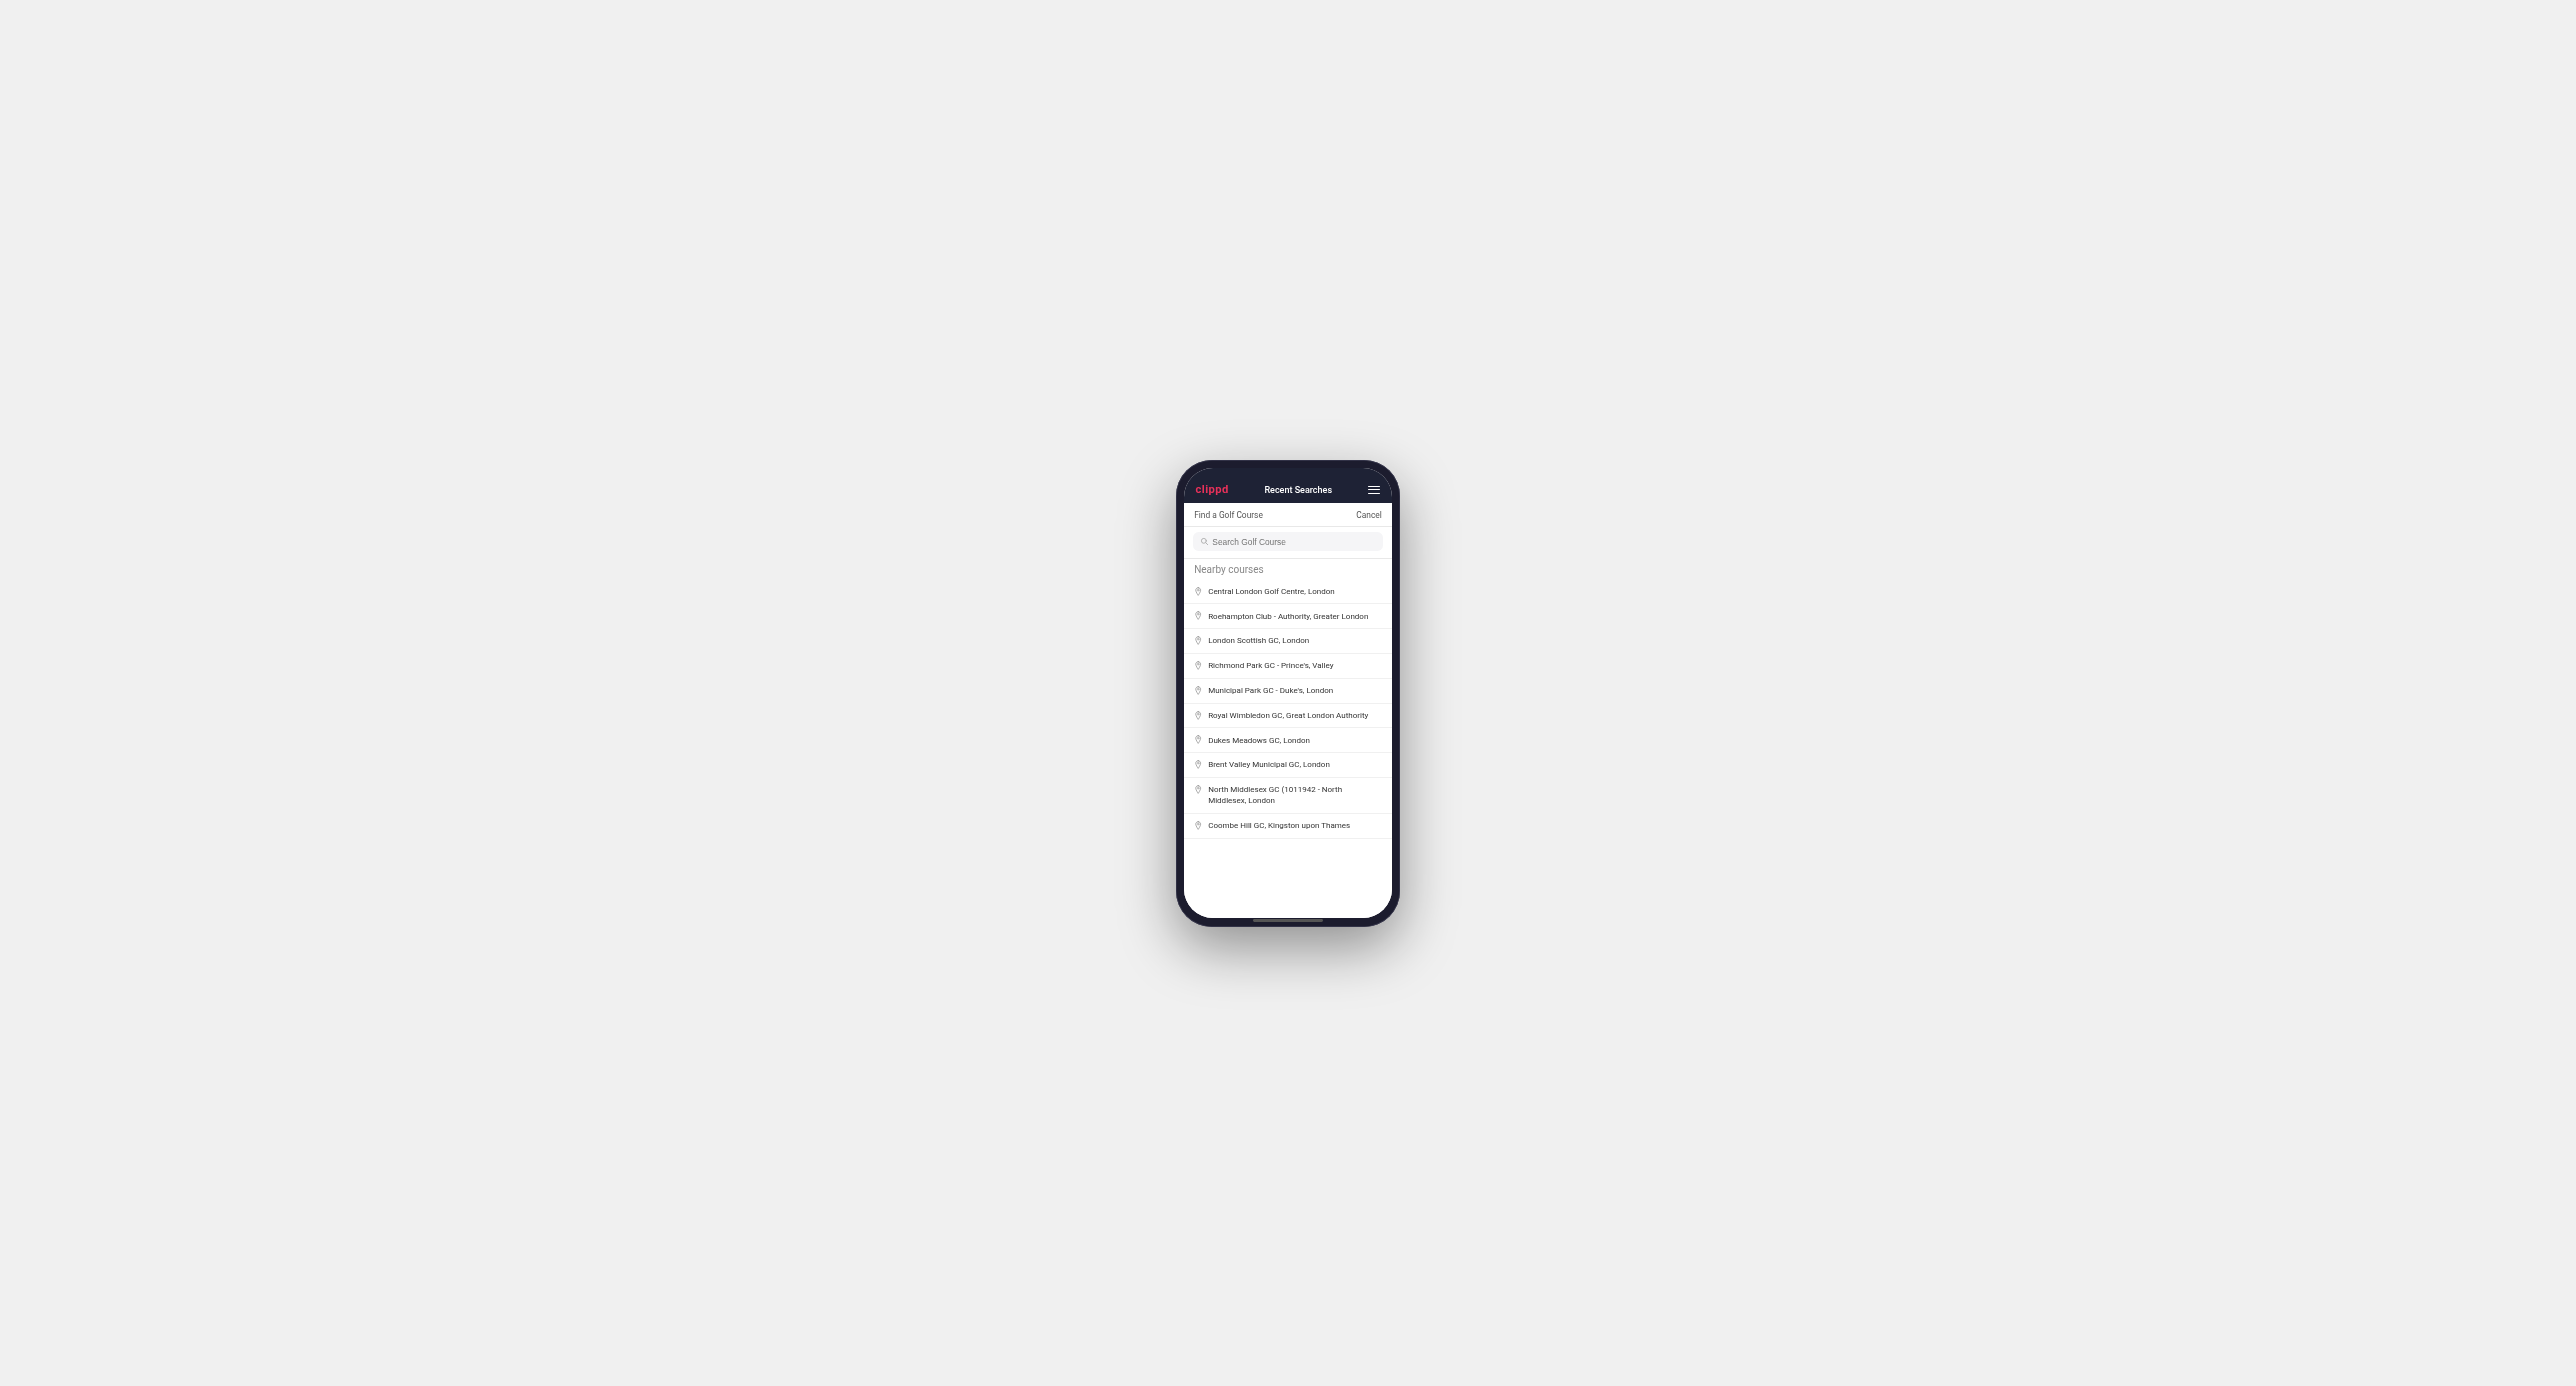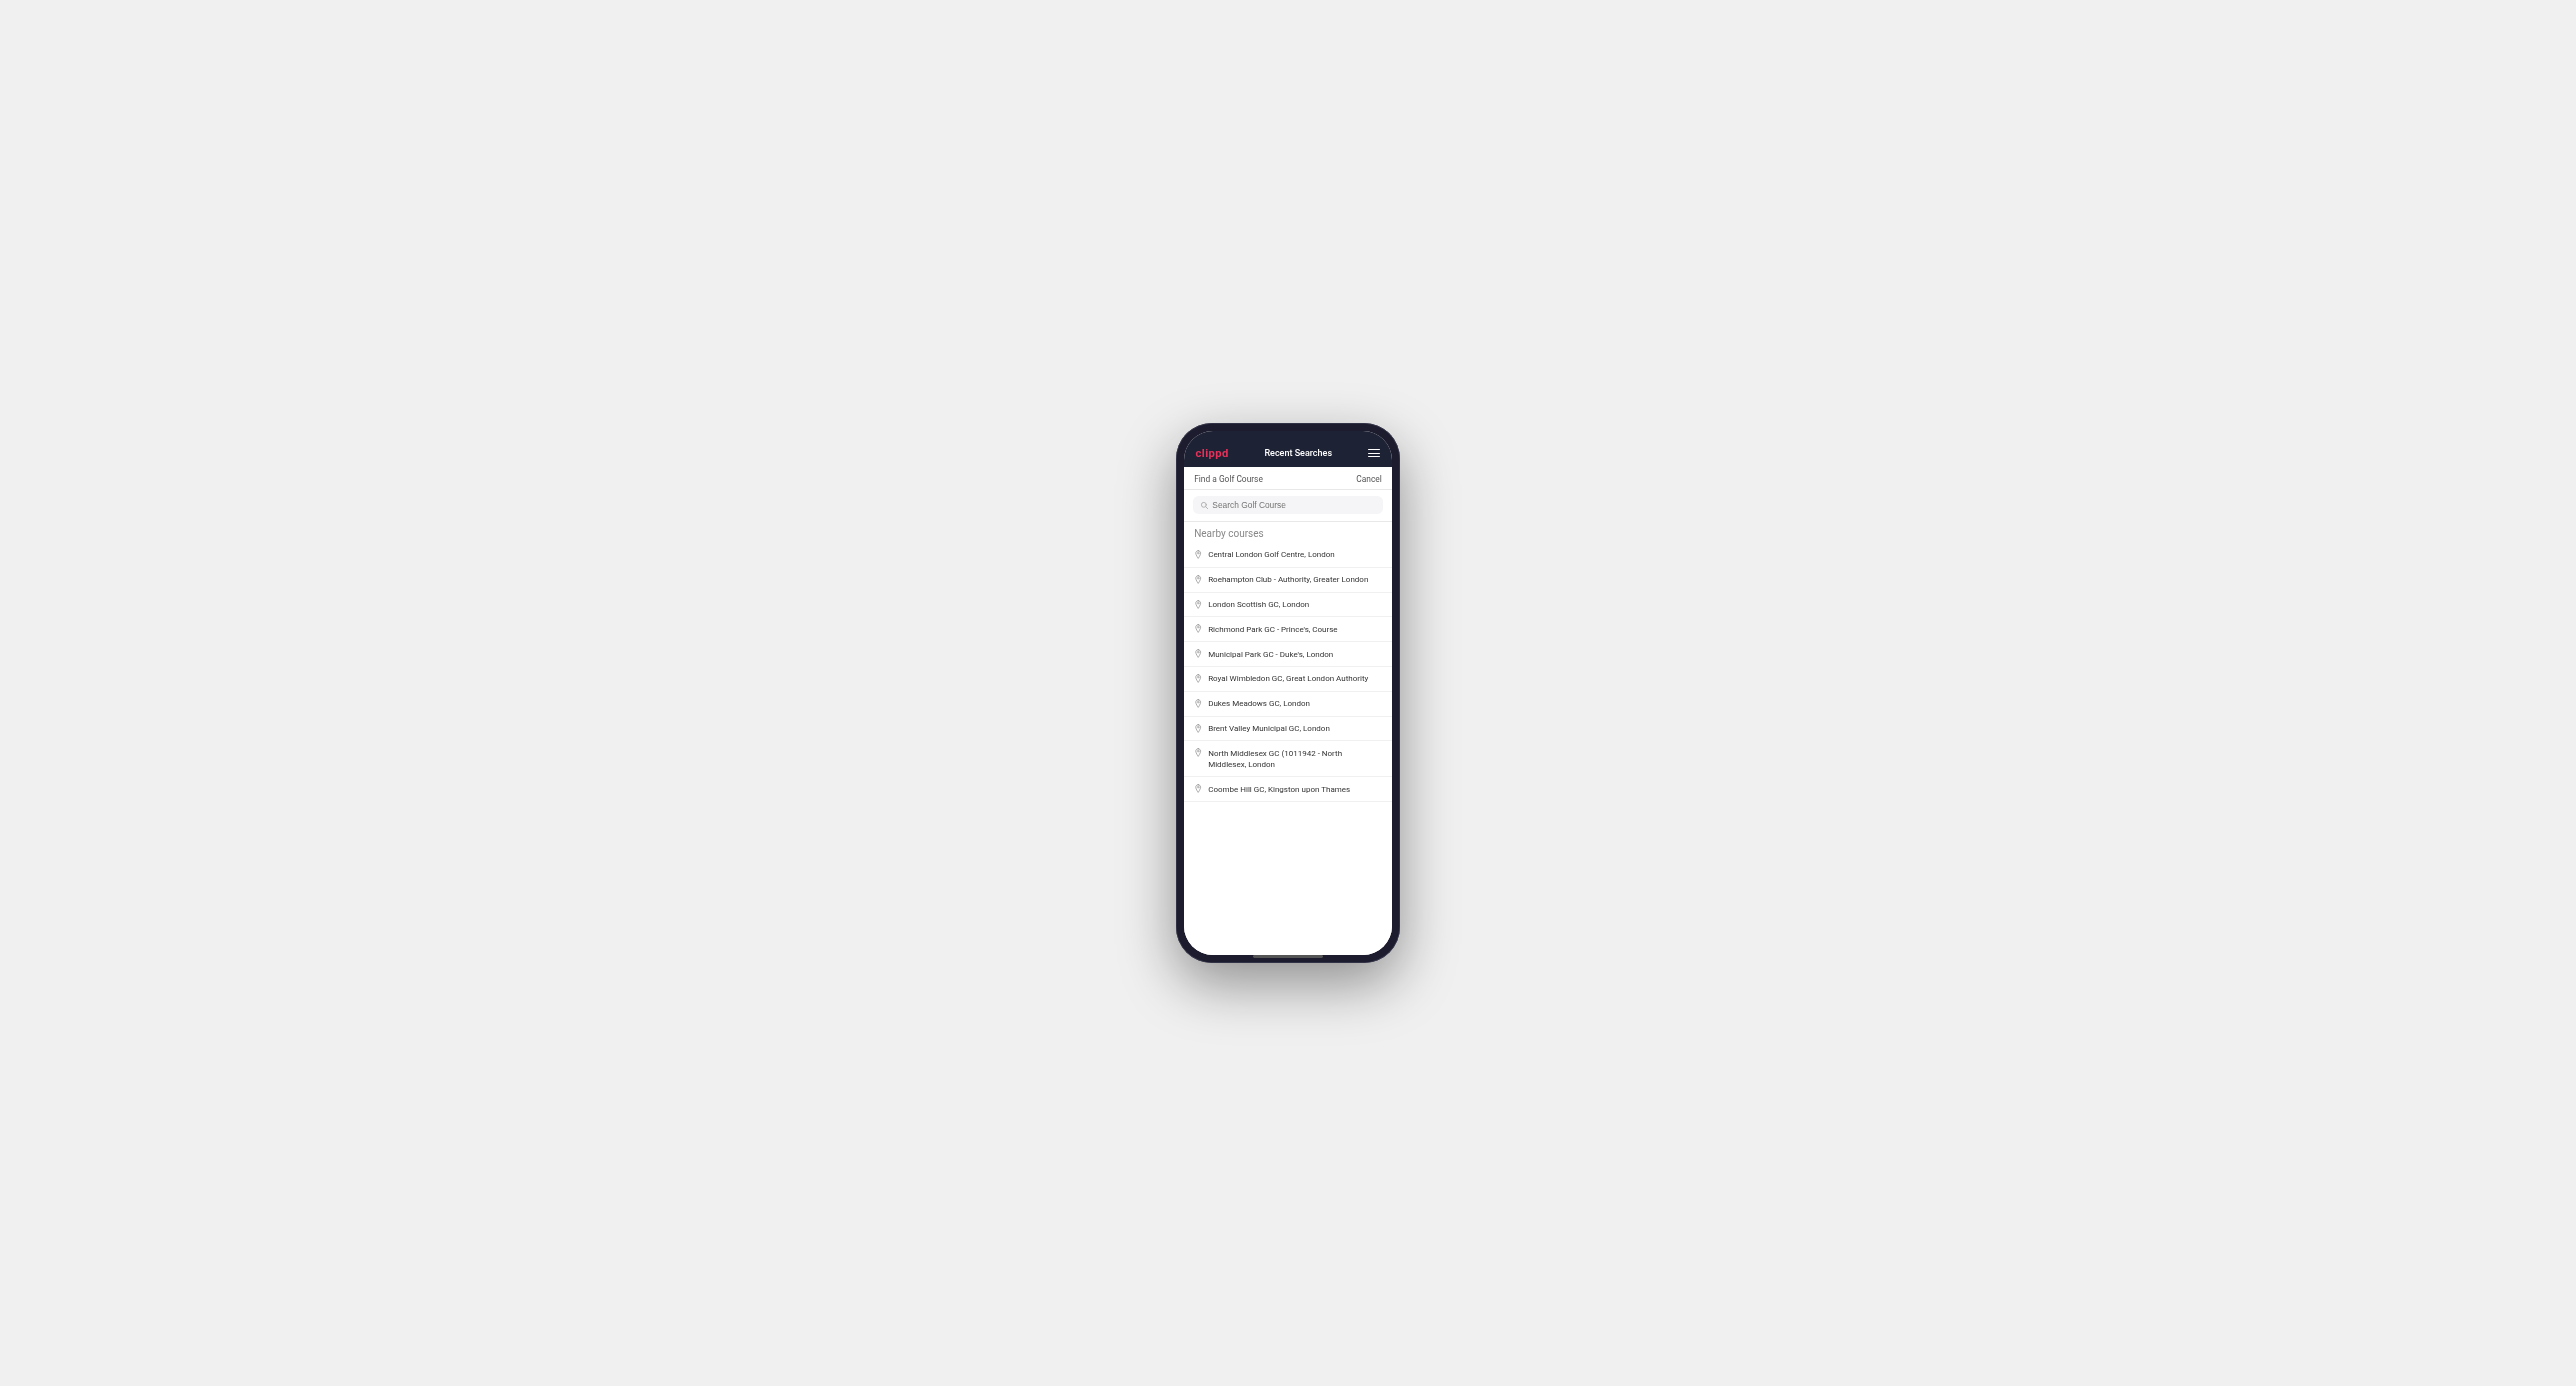--- a/index.html
+++ b/index.html
@@ -6,21 +6,21 @@
     body {
       background: #f0f0f0;
       display: flex;
       justify-content: center;
       align-items: center;
       min-height: 100vh;
       font-family: -apple-system, BlinkMacSystemFont, 'Segoe UI', Roboto, sans-serif;
     }
     .phone-outer {
       width: 224px;
-      height: 540px;
+      height: 467px;
       background: #1c1c2e;
       border-radius: 36px;
       padding: 8.4px;
       box-shadow: 0 21px 56px rgba(0,0,0,0.4), inset 0 0 0 0.7px #3a3a50;
       position: relative;
       display: flex;
       flex-direction: column;
     }
     .phone-inner {
       flex: 1;
@@ -217,21 +217,21 @@
         <path d="M12 2C8.134 2 5 5.134 5 9c0 5.25 7 15 7 15s7-9.75 7-15c0-3.866-3.134-7-7-7z"></path>
         <circle cx="12" cy="9" r="2.5" stroke="#888" stroke-width="1.5"></circle>
       </svg>
       <span class="course-name">London Scottish GC, London</span>
     </div>
           <div class="course-item">
       <svg class="pin-icon" viewBox="0 0 24 28" fill="none" stroke="#888" stroke-width="2" stroke-linecap="round" stroke-linejoin="round">
         <path d="M12 2C8.134 2 5 5.134 5 9c0 5.25 7 15 7 15s7-9.75 7-15c0-3.866-3.134-7-7-7z"></path>
         <circle cx="12" cy="9" r="2.5" stroke="#888" stroke-width="1.5"></circle>
       </svg>
-      <span class="course-name">Richmond Park GC - Prince's, Course</span>
+      <span class="course-name">Richmond Park GC - Prince's, Valley</span>
     </div>
           <div class="course-item">
       <svg class="pin-icon" viewBox="0 0 24 28" fill="none" stroke="#888" stroke-width="2" stroke-linecap="round" stroke-linejoin="round">
         <path d="M12 2C8.134 2 5 5.134 5 9c0 5.25 7 15 7 15s7-9.75 7-15c0-3.866-3.134-7-7-7z"></path>
         <circle cx="12" cy="9" r="2.5" stroke="#888" stroke-width="1.5"></circle>
       </svg>
       <span class="course-name">Municipal Park GC - Duke's, London</span>
     </div>
           <div class="course-item">
       <svg class="pin-icon" viewBox="0 0 24 28" fill="none" stroke="#888" stroke-width="2" stroke-linecap="round" stroke-linejoin="round">

